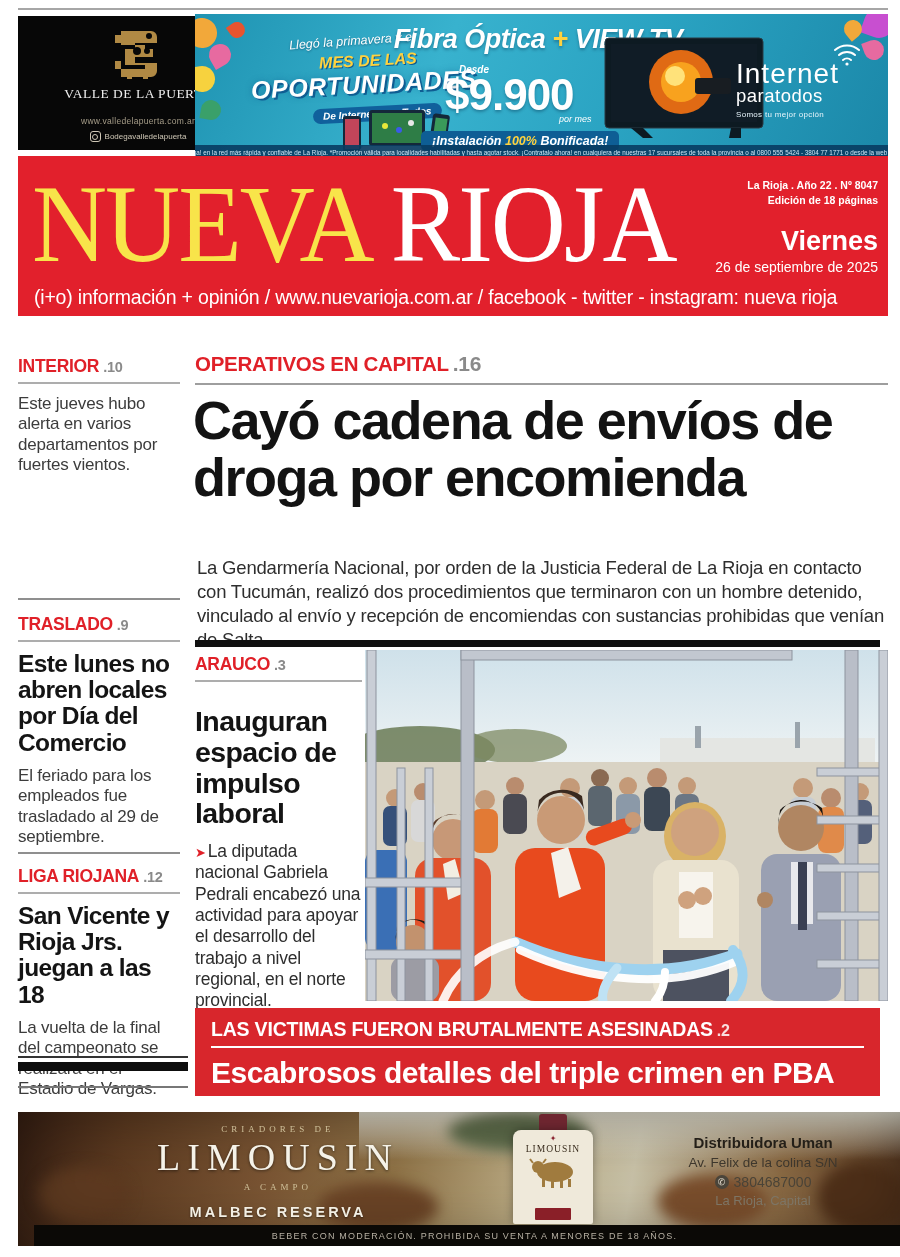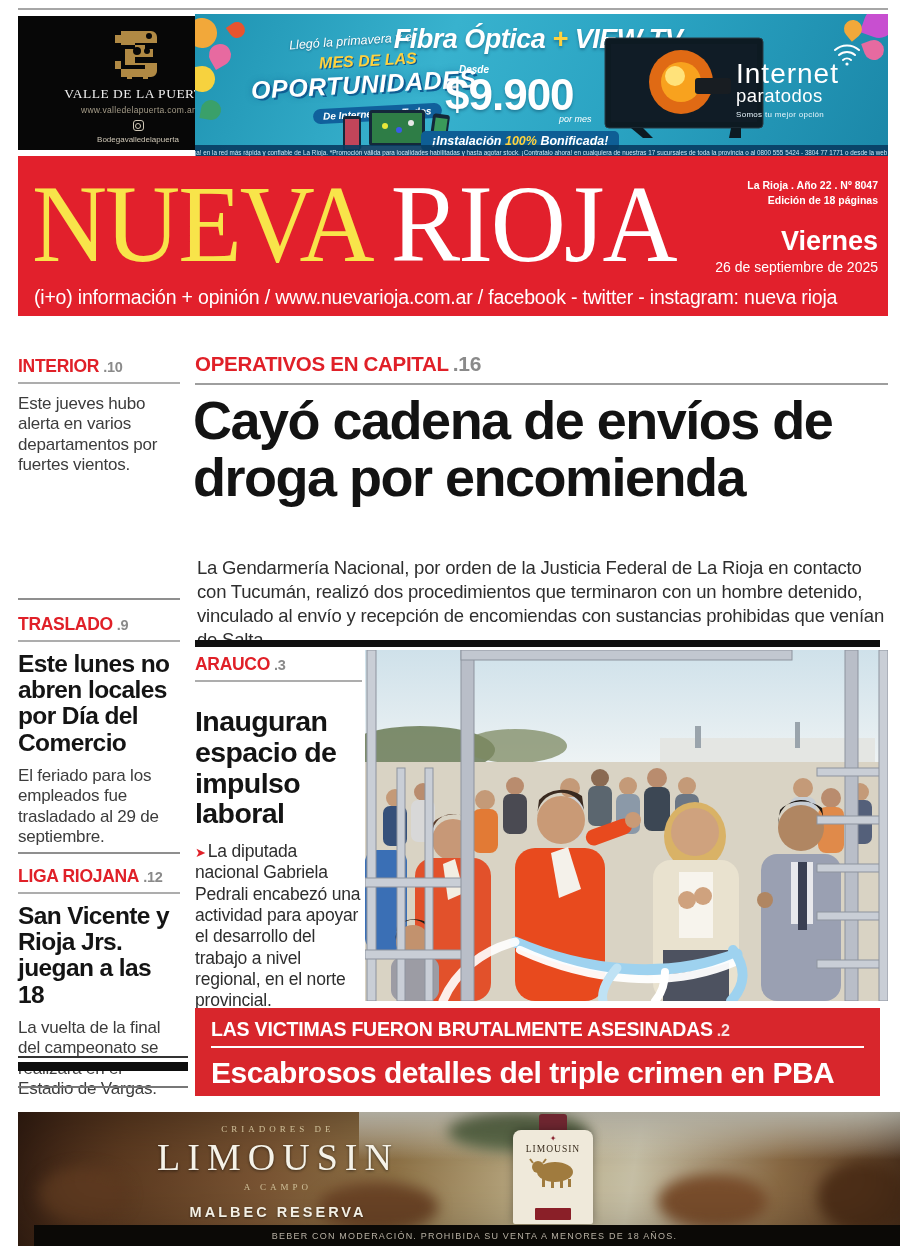--- a/index.html
+++ b/index.html
@@ -5,22 +5,22 @@
   html,body{margin:0;padding:0;background:#fff;}
   .page{position:relative;width:900px;height:1257px;background:#fff;overflow:hidden;
         font-family:"Liberation Sans",sans-serif;}
   .hairline{position:absolute;left:18px;width:870px;height:2px;background:#a6a6a6;}
 
   
   .logo-ad{position:absolute;left:18px;top:16px;width:160px;height:134px;background:#070707;
            color:#fff;text-align:center;padding-left:40px;}
   .logo-glyph{margin-top:7px;}
   .logo-name{font-family:"Liberation Serif",serif;font-size:13.5px;letter-spacing:.5px;color:#efefef;margin-top:1px;}
-  .logo-url{font-size:8.5px;color:#a59c88;margin-top:3px;letter-spacing:.3px;}
-  .logo-ig{display:flex;align-items:center;justify-content:center;gap:4px;margin-top:5px;font-size:8px;color:#cfc7b6;flex-direction:column;}
+  .logo-url{font-size:8.5px;color:#a59c88;margin-top:14px;letter-spacing:.3px;}
+  .logo-ig{display:flex;align-items:center;justify-content:center;gap:4px;margin-top:5px;font-size:8px;color:#cfc7b6;}
   .ig-icon{width:9px;height:9px;border:1px solid #cfc7b6;border-radius:3px;position:relative;display:inline-block;}
   .ig-icon::after{content:"";position:absolute;inset:1.5px;border:1px solid #cfc7b6;border-radius:50%;}
 
   
   .banner-ad{position:absolute;left:195px;top:14px;width:693px;height:146px;overflow:hidden;color:#fff;
              background:linear-gradient(115deg,#1f93b2,#38b2ce 35%,#2aa3c2 62%,#1b87a8);}
   .fl{position:absolute;border-radius:50% 50% 50% 0;}
   .b-script{position:absolute;left:94px;top:20px;font-size:12.5px;font-style:italic;transform:rotate(-4deg);
             text-shadow:0 1px 2px rgba(0,40,70,.45);white-space:nowrap;}
   .b-mes{position:absolute;left:124px;top:38px;font-size:16px;font-weight:bold;font-style:italic;color:#ffd23e;
@@ -433,17 +433,26 @@
           <path d="M6,8 l-3,-4 M16,8 l3,-4" stroke="#a07b3e" stroke-width="2"></path>
           <rect x="15" y="24" width="3" height="8" fill="#a07b3e"></rect>
             <rect x="24" y="25" width="3" height="8" fill="#a07b3e"></rect>
           <rect x="33" y="25" width="3" height="8" fill="#a07b3e"></rect>
             <rect x="41" y="24" width="3" height="8" fill="#a07b3e"></rect>
         </svg>
         <div class="bl-band"></div>
       </div>
     </div>
 
+    <div class="ba-right">
+      <div class="ba-dist">Distribuidora Uman</div>
+      <div class="ba-addr">Av. Felix de la colina S/N</div>
+      <div class="ba-phone">
+        <span class="phone-icon">✆</span>
+        <span>3804687000</span>
+      </div>
+      <div class="ba-city">La Rioja, Capital</div>
+    </div>
 
     <div class="ba-legal">BEBER CON MODERACIÓN. PROHIBIDA SU VENTA A MENORES DE 18 AÑOS.</div>
   </div>
 
 </div>
 
 </body></html>

